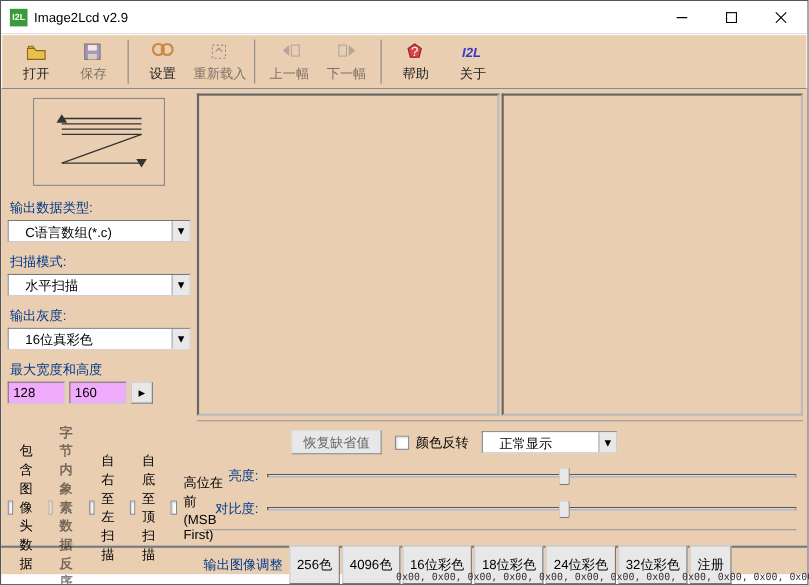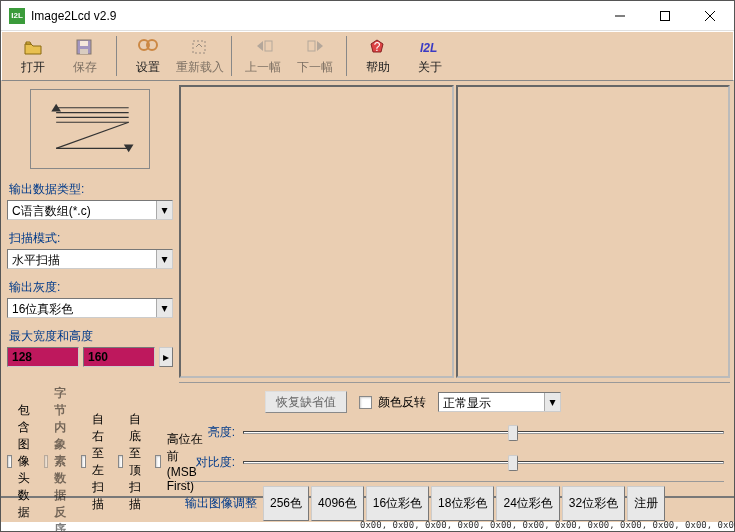--- a/index.html
+++ b/index.html
@@ -16,43 +16,43 @@
 .tool-icon { width: 20px; height: 20px; display: flex; align-items: center; justify-content: center; }
 .tool-label { color: #222; font-size: 12px; }
 .tool-sep { width: 1px; height: 40px; background: #888; margin: 0 4px; }
 .main { display: flex; height: 415px; background: #eaceb2; padding: 4px; gap: 4px; }
 .left-panel { width: 170px; display: flex; flex-direction: column; gap: 6px; padding: 4px 2px; }
 .scan-preview { width: 120px; height: 80px; border: 1px solid #888; background: #eaceb2; margin: 0 auto 6px; padding: 10px; position: relative; }
 .scan-preview svg { width: 100%; height: 100%; }
 .form-group { display: flex; flex-direction: column; gap: 2px; margin-bottom: 4px; }
 .form-label { color: #003a8a; font-size: 12px; padding-left: 2px; }
 .combo { display: flex; height: 20px; border: 1px inset #ccc; background: #fff; }
-.combo-text { flex: 1; padding: 2px 4px; border: none; background: #fff; font-size: 12px; color: #000; }
+.combo-text { flex: 1; padding: 2px 15px; border: none; background: #fff; font-size: 12px; color: #000; }
 .combo-btn { width: 16px; background: #e8e8e8; border-left: 1px solid #aaa; display: flex; align-items: center; justify-content: center; cursor: pointer; }
 .size-row { display: flex; gap: 4px; align-items: center; }
-.size-input { width: 72px; height: 20px; border: 1px inset #ccc; background: #be185d; padding: 2px 4px; font-size: 12px; font-weight: bold; }
+.size-input { width: 52px; height: 20px; border: 1px inset #ccc; background: #f0abfc; padding: 2px 4px; font-size: 12px; }
 .size-btn { width: 20px; height: 20px; border: 1px outset #ccc; background: #e8e8e8; display: flex; align-items: center; justify-content: center; cursor: pointer; }
 .checks { display: flex; flex-direction: row; gap: 6px; margin-top: 8px; }
 .check-item { display: flex; align-items: center; gap: 6px; cursor: pointer; }
 .check-item.disabled { opacity: 0.5; cursor: default; font-weight: bold; }
 .checkbox { width: 13px; height: 13px; border: 1px solid #888; background: #fff; box-shadow: inset 1px 1px 2px rgba(0,0,0,0.18); }
 .check-label { color: #000; font-size: 12px; }
 .right-panel { flex: 1; display: flex; flex-direction: column; gap: 4px; }
 .preview-area { flex: 1; display: flex; gap: 2px; }
 .preview-box { flex: 1; border: 2px inset #bbb; background: #eaceb2; }
 .controls { height: 110px; border-top: 1px solid #999; padding: 8px 6px 4px; display: flex; flex-direction: column; gap: 8px; justify-content: space-between; }
 .ctl-row { display: flex; align-items: center; gap: 12px; }
 .ctl-row1 { padding-left: 80px; }
 .btn { padding: 2px 10px; height: 22px; border: 1px outset #ddd; background: #e8e8e8; cursor: pointer; color: #666; }
 .slider-row { display: flex; align-items: center; gap: 8px; }
 .slider-label { width: 50px; text-align: right; color: #003a8a; font-size: 12px; }
 .slider { flex: 1; height: 22px; position: relative; }
 .slider-track { position: absolute; top: 10px; left: 0; right: 0; height: 3px; background: #fff; border: 1px inset #999; }
 .slider-thumb { position: absolute; top: 4px; left: 55%; width: 10px; height: 16px; background: #e8e8e8; border: 1px outset #ccc; border-radius: 2px; }
-.bottom-tabs { display: flex; align-items: center; gap: 2px; border-top: 1px solid #999; padding-top: 4px; }
+.bottom-tabs { display: flex; align-items: center; gap: 2px; border-top: 1px solid #999; padding-top: 14px; }
 .tabs-label { color: #003a8a; margin-right: 4px; }
 .tab-btn { padding: 2px 6px; height: 35px; border: 1px outset #ccc; background: #e8e8e8; cursor: pointer; font-size: 12px; }
 .statusbar { height: 26px; background: #eaceb2; border-top: 2px inset #ccc; }
 .hex-footer { position: absolute; left: 360px; top: 520px; font-size: 9px; color: #333; white-space: nowrap; font-family: monospace; }
 </style>
 </head>
 <body>
 
 <div class="titlebar">
   <div class="app-icon">I2L</div>

